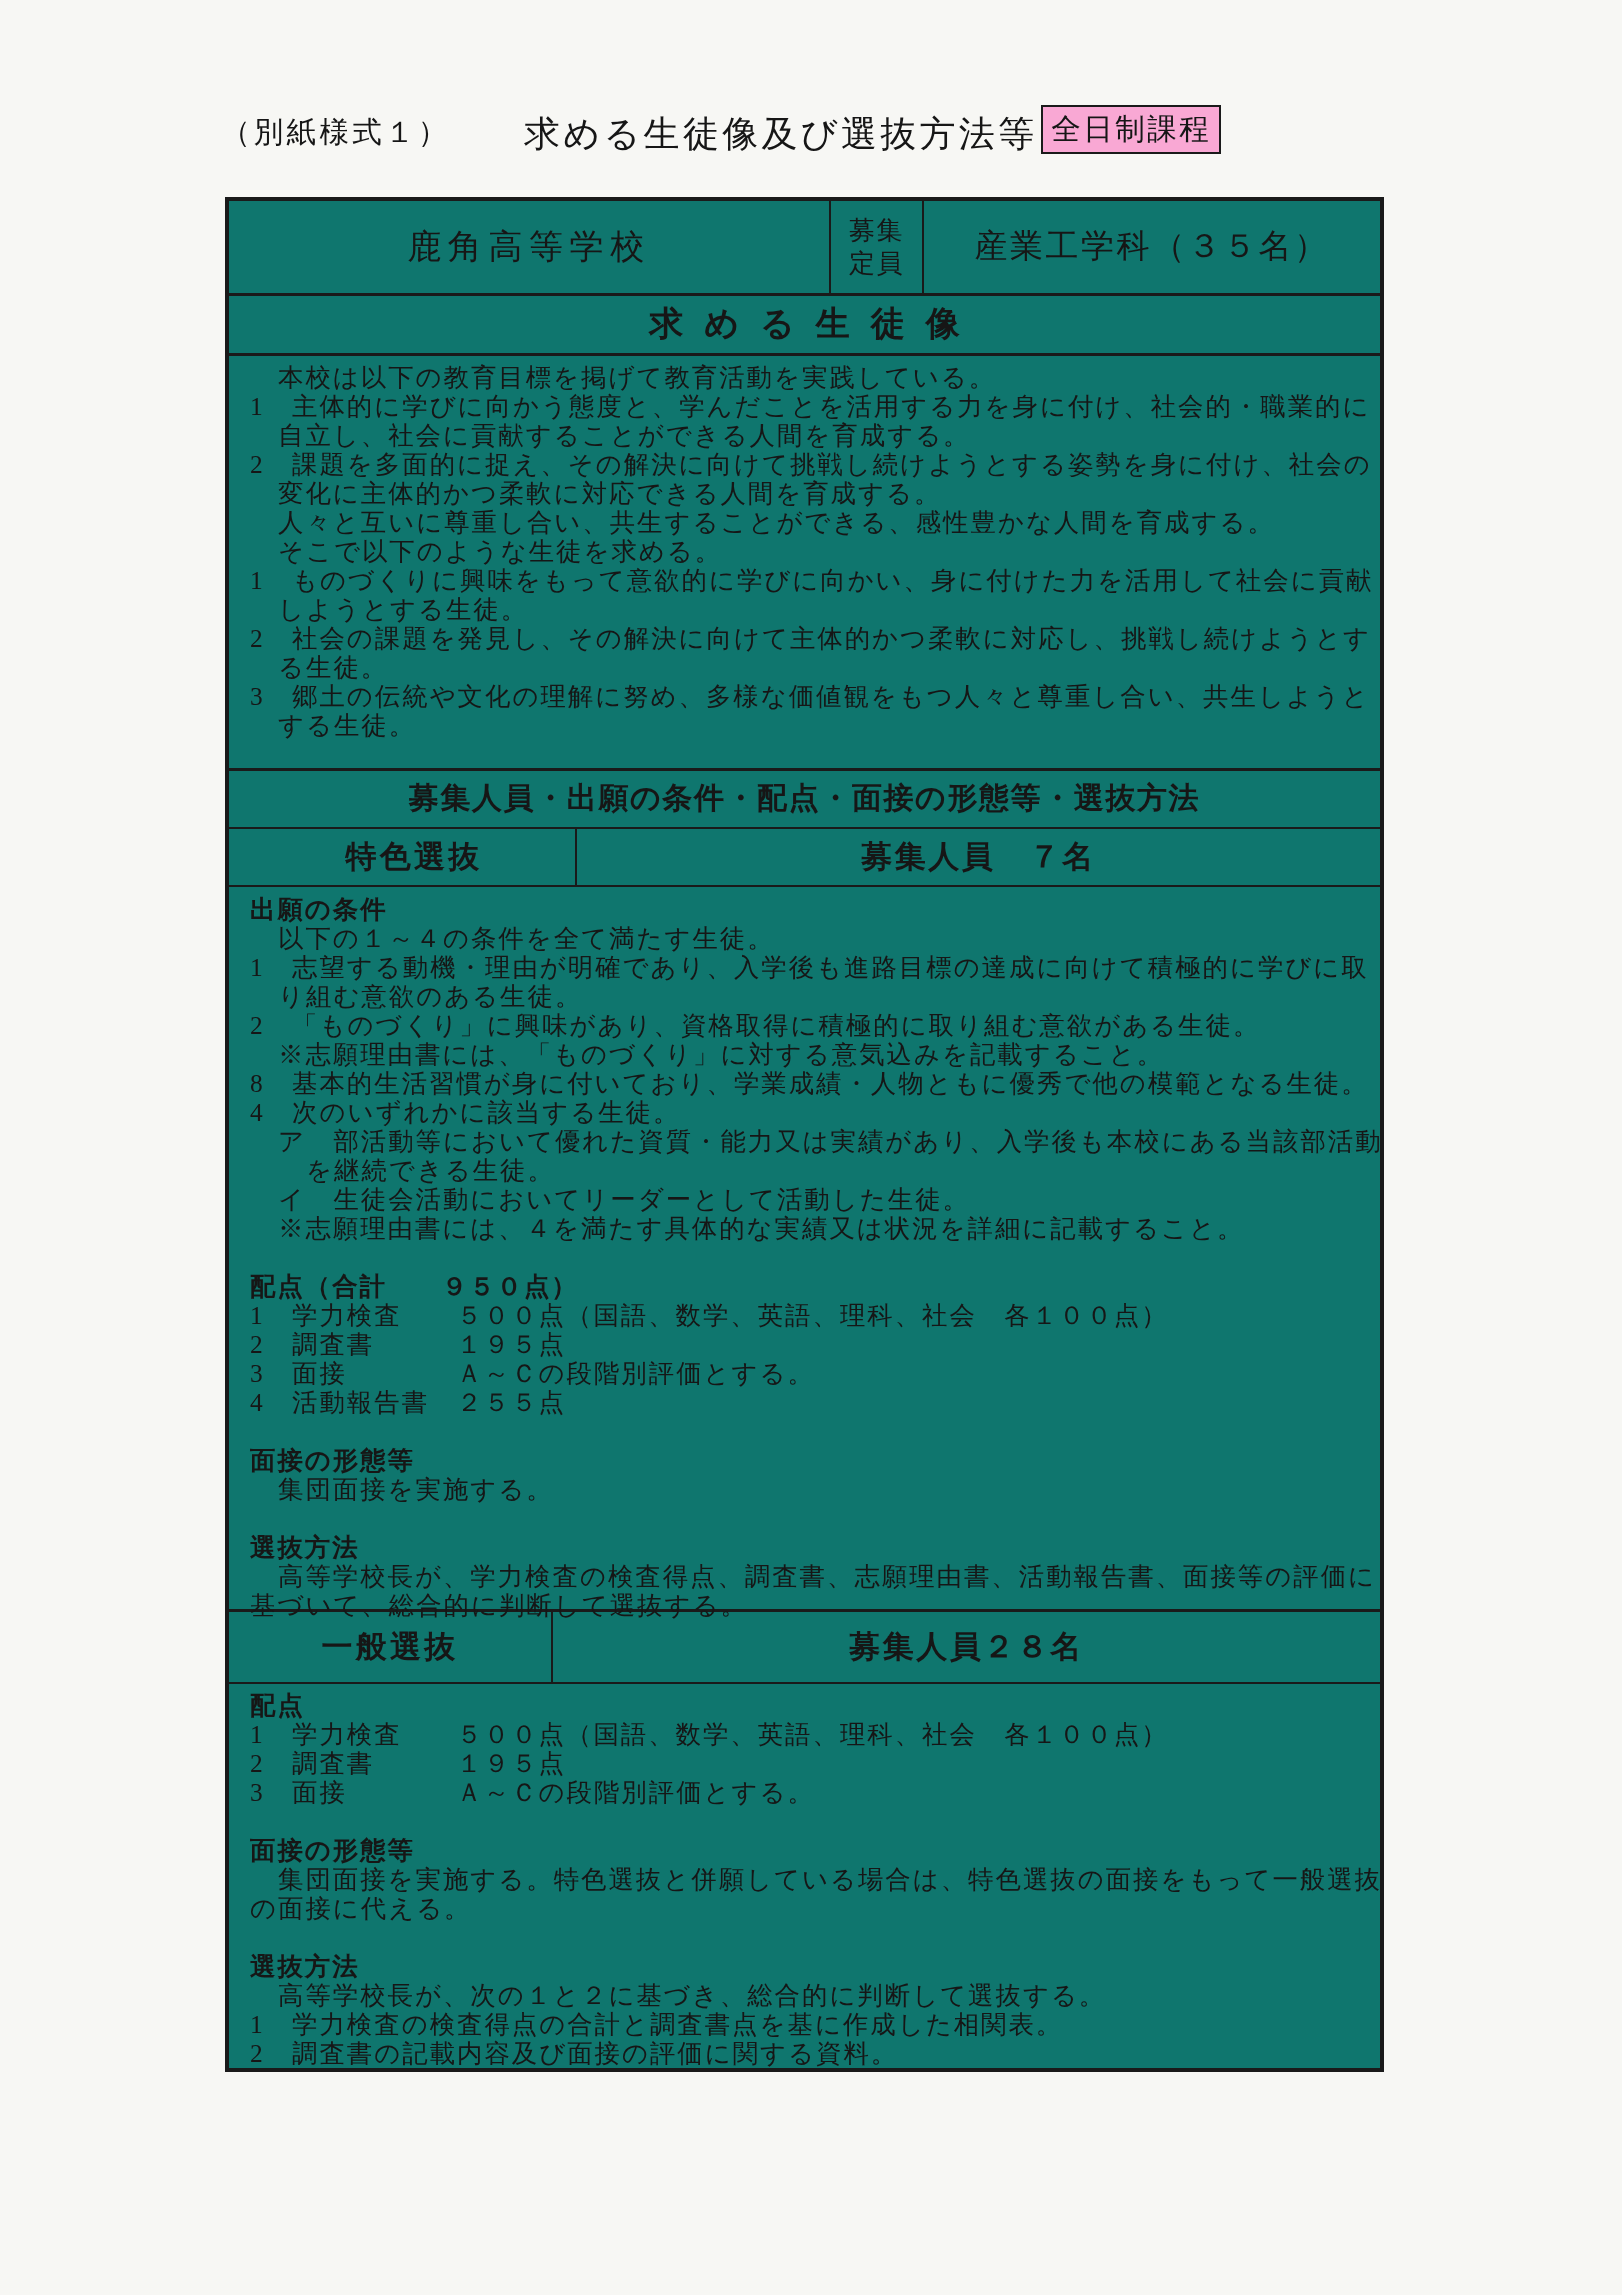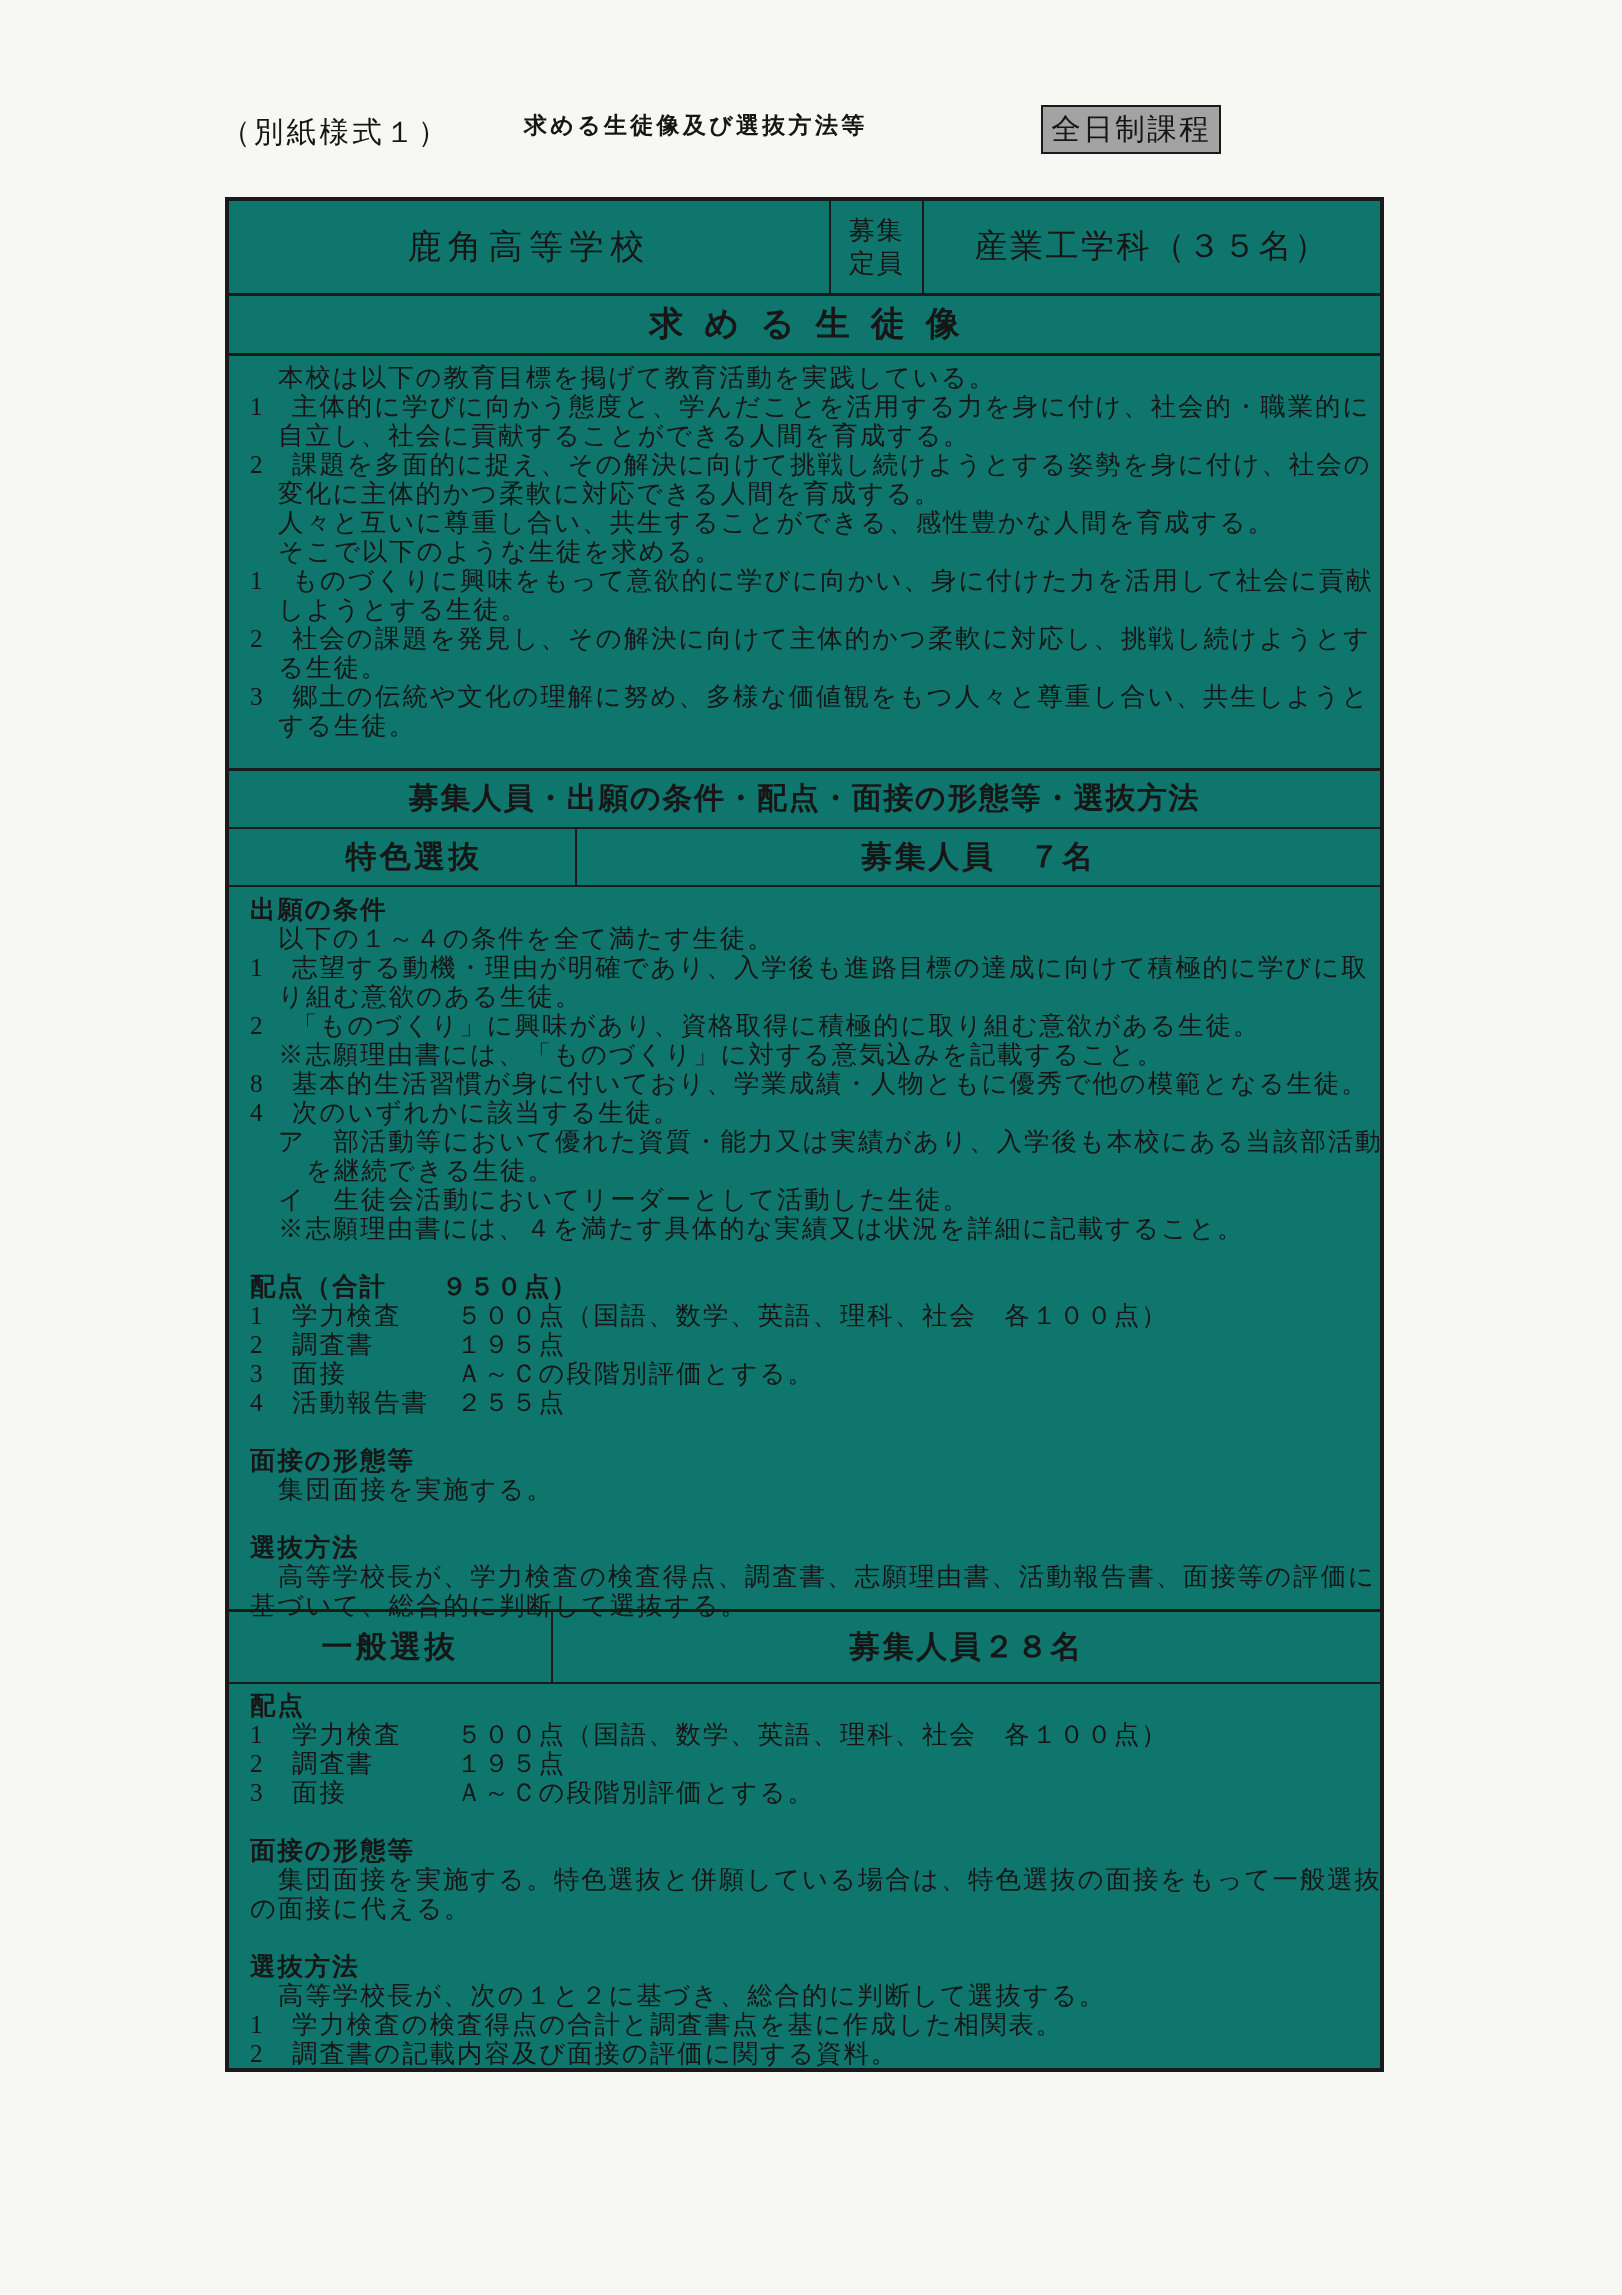--- a/index.html
+++ b/index.html
@@ -12,29 +12,29 @@
     overflow:hidden;
   }
   
   .hdr-note{
     position:absolute;left:221px;top:113px;
     font-size:29.5px;letter-spacing:3.3px;
   }
   .hdr-title{
     position:absolute;left:524px;top:110px;
     font-family:"Liberation Sans","DejaVu Sans",sans-serif;
-    font-weight:bold;font-size:23px;letter-spacing:3.3px;
+    font-weight:normal;font-size:36px;letter-spacing:3.3px;
   }
   .hdr-badge{
     position:absolute;left:1041px;top:105px;
     font-family:"Liberation Sans","DejaVu Sans",sans-serif;
     font-size:29.5px;letter-spacing:2.5px;
     border:2.5px solid #1a1a1a;
     padding:2.5px 8.2px;
-    background:#a3a3a3;
+    background:#f9a8d4;
   }
   
   .doc-table{
     position:absolute;left:225px;top:197px;
     width:1159px;height:1875px;
     border:4.1px solid #1a1a1a;
     box-sizing:border-box;
     display:flex;flex-direction:column;
     background:#0f766e;
   }

